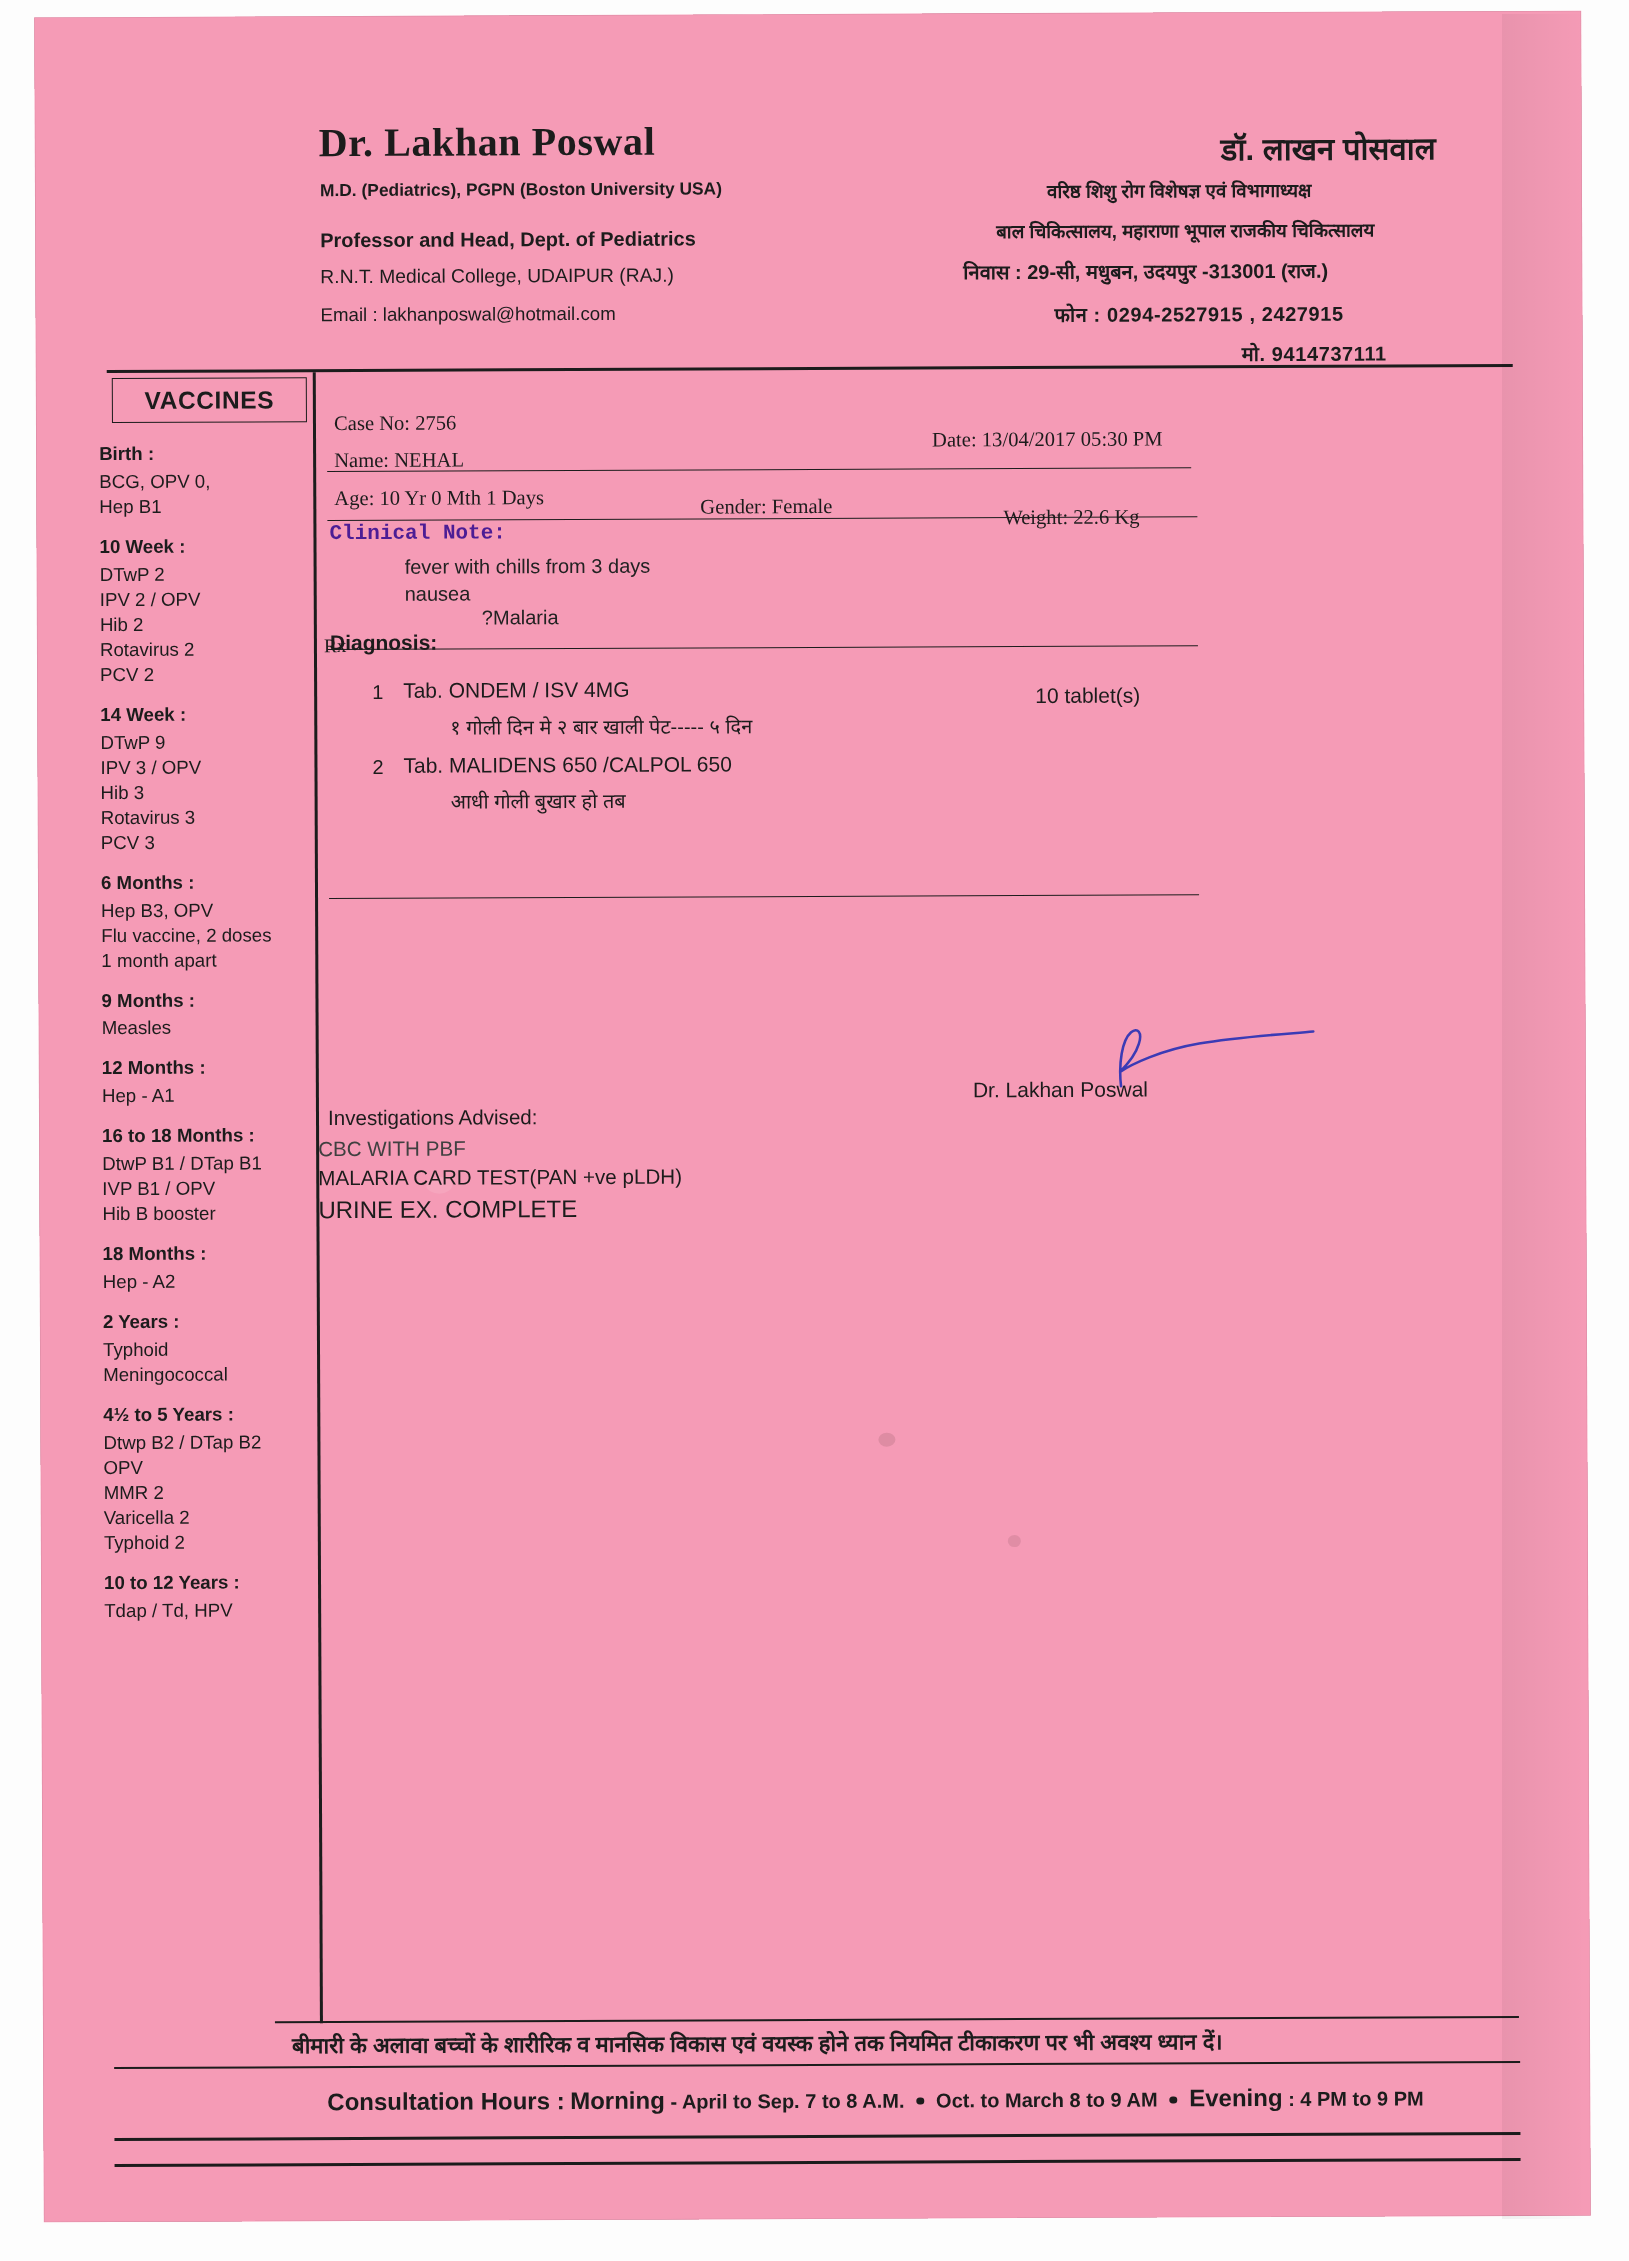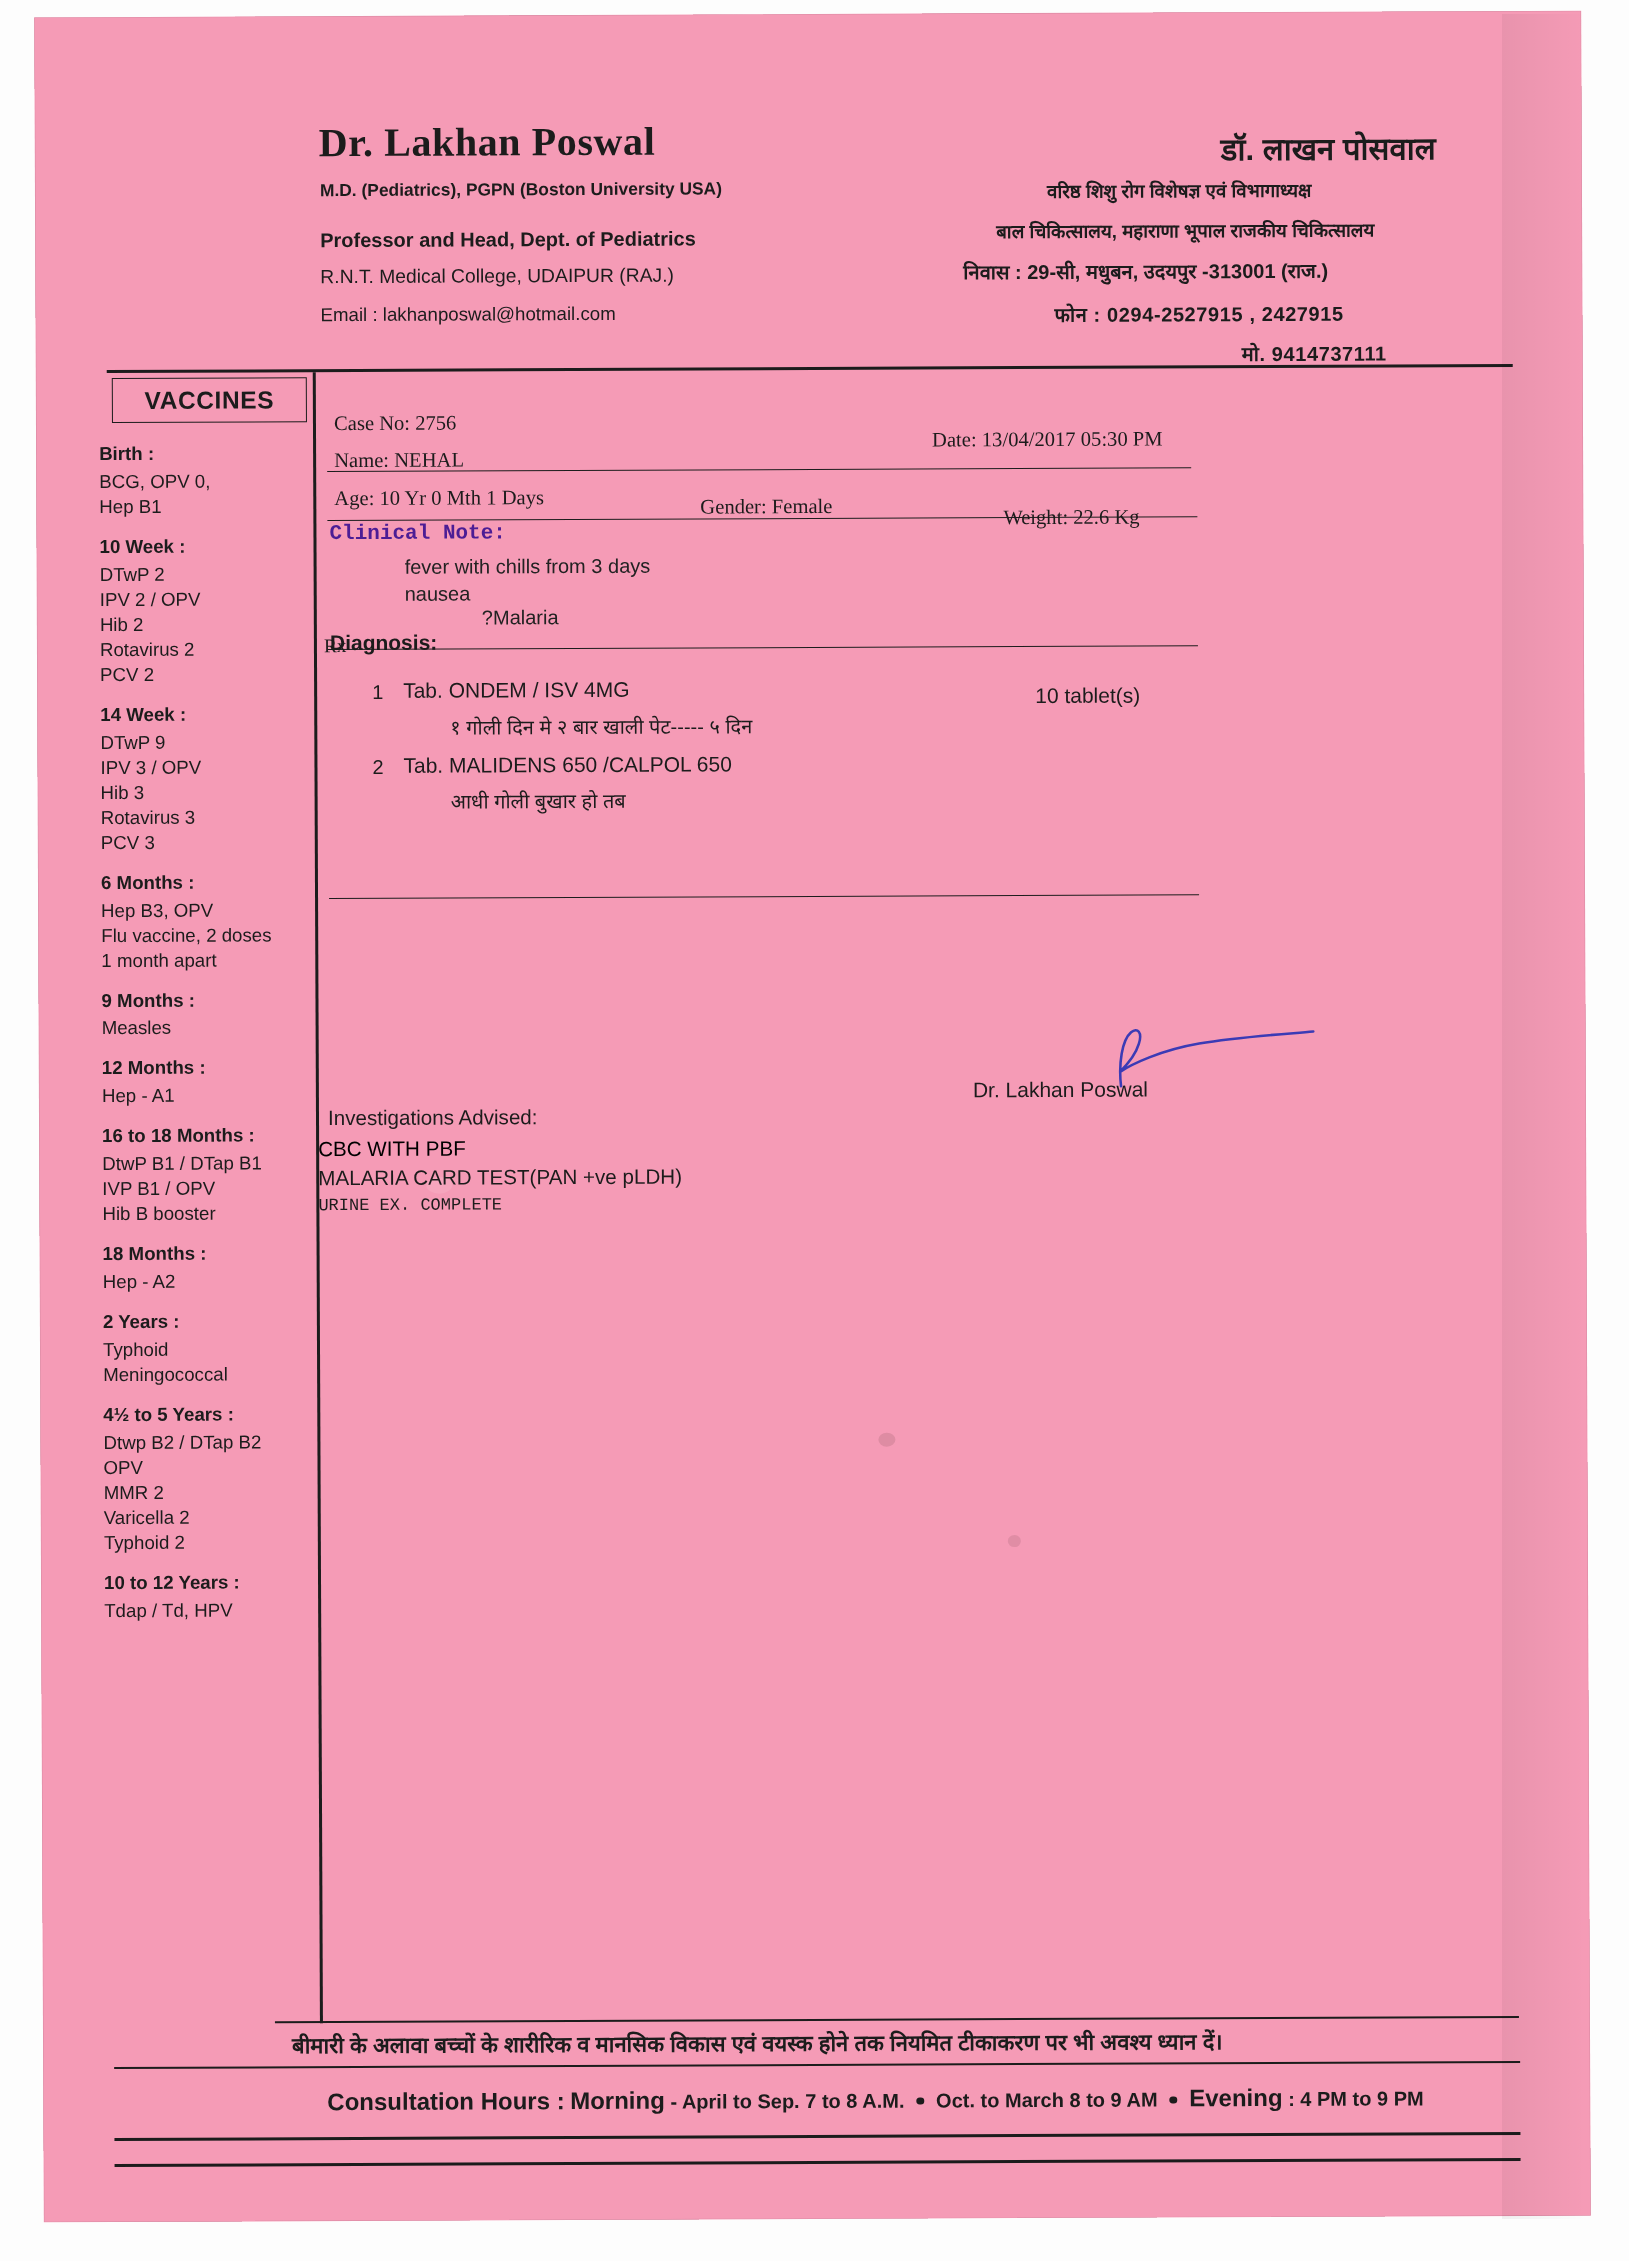--- a/index.html
+++ b/index.html
@@ -97,23 +97,23 @@
   #med2-num{left:335px;top:740px;}
   #med2-name{left:366px;top:738px;}
   #med2-sig{left:413px;top:772px;}
 
   
   #sign-name{position:absolute;left:934px;top:1065px;font-size:21px;color:#1c1c1c;}
   #sign-mark{position:absolute;left:1070px;top:1012px;width:213px;height:77px;}
 
   
   #inv-title{position:absolute;left:289px;top:1090px;font-size:20.6px;color:#1c1c1c;}
-  #inv-1{position:absolute;left:279px;top:1121px;font-size:20.6px;color:#000000;}
+  #inv-1{position:absolute;left:279px;top:1121px;font-size:20.6px;color:#404040;}
   #inv-2{position:absolute;left:279px;top:1150px;font-size:20.6px;color:#1c1c1c;}
-  #inv-3{position:absolute;left:279px;top:1180px;font-size:17px;color:#1c1c1c;font-family:Liberation Mono, monospace;}
+  #inv-3{position:absolute;left:279px;top:1180px;font-size:24px;color:#1c1c1c;}
 
   
   #footer-note{position:absolute;left:249px;top:2013px;font-size:22px;font-weight:bold;color:#1c1c1c;}
   #footer-hours{position:absolute;left:284px;top:2072px;font-size:20px;font-weight:bold;color:#1c1c1c;white-space:nowrap;}
   #footer-hours .big{font-size:24px;}
   .dot{display:inline-block;width:7.7px;height:7.7px;background:#1c1c1c;border-radius:50%;margin:0 6.4px 2.6px 6.4px;}
 </style>
 </head>
 <body>
 

